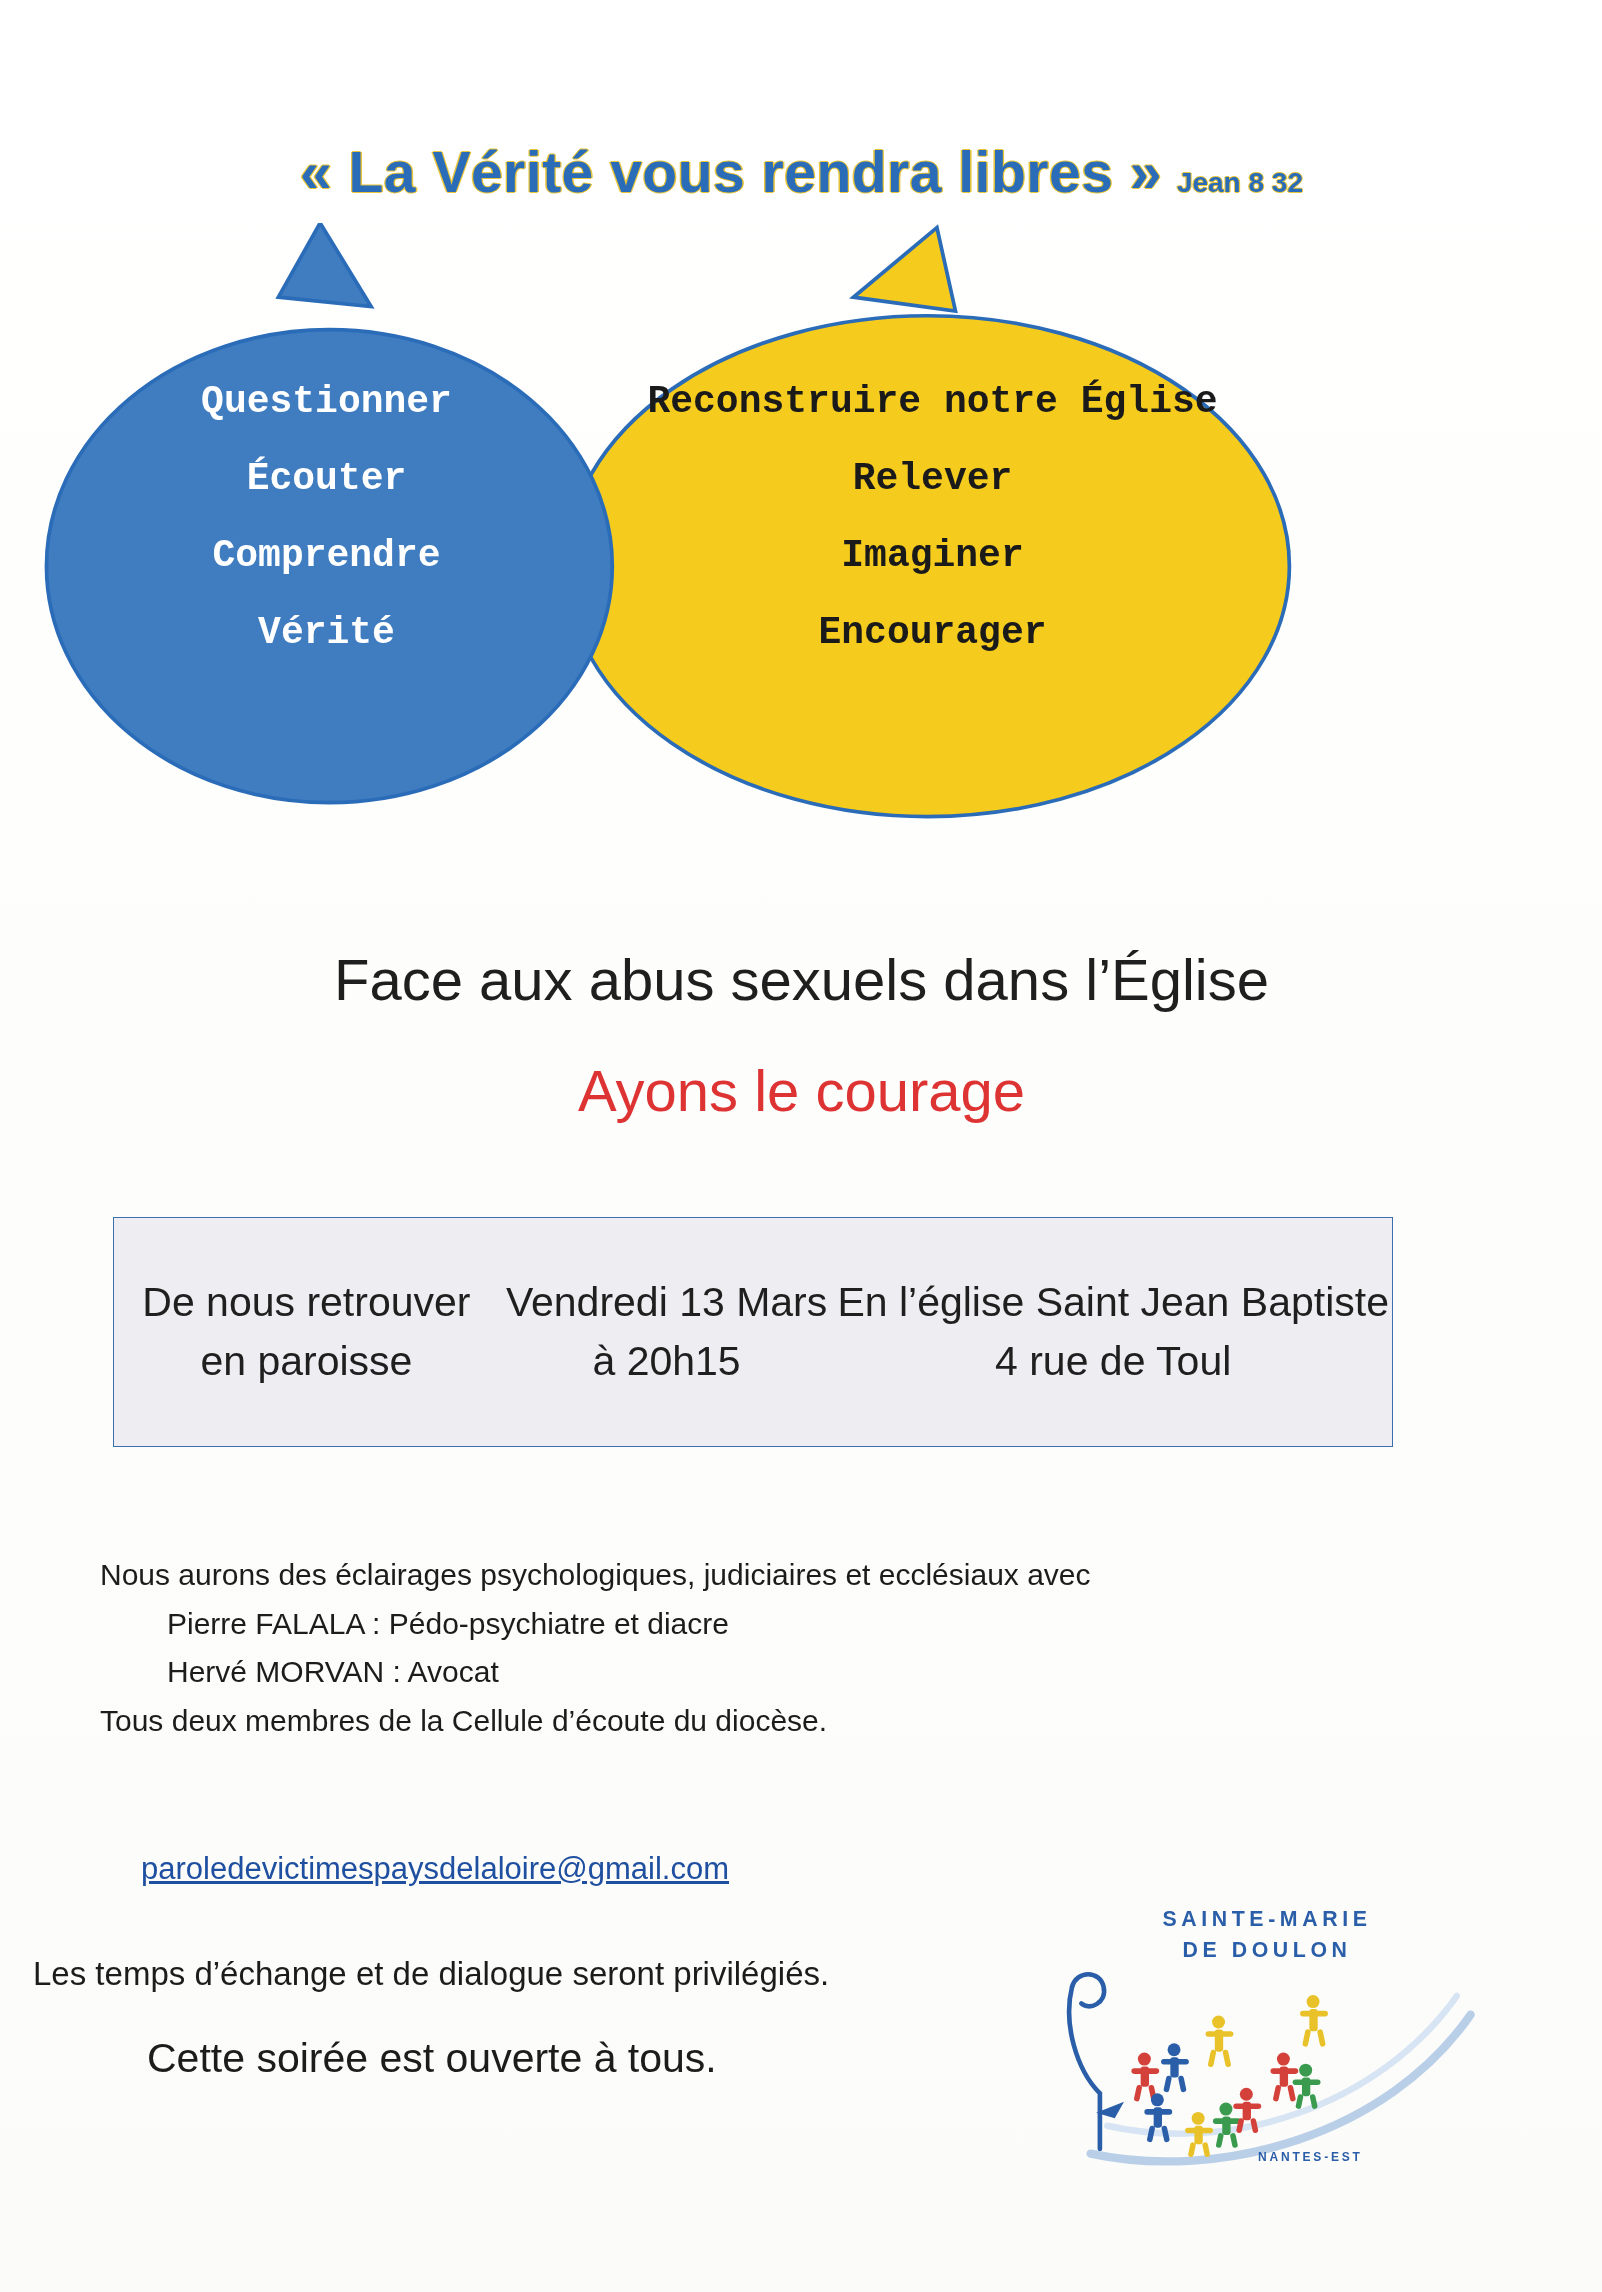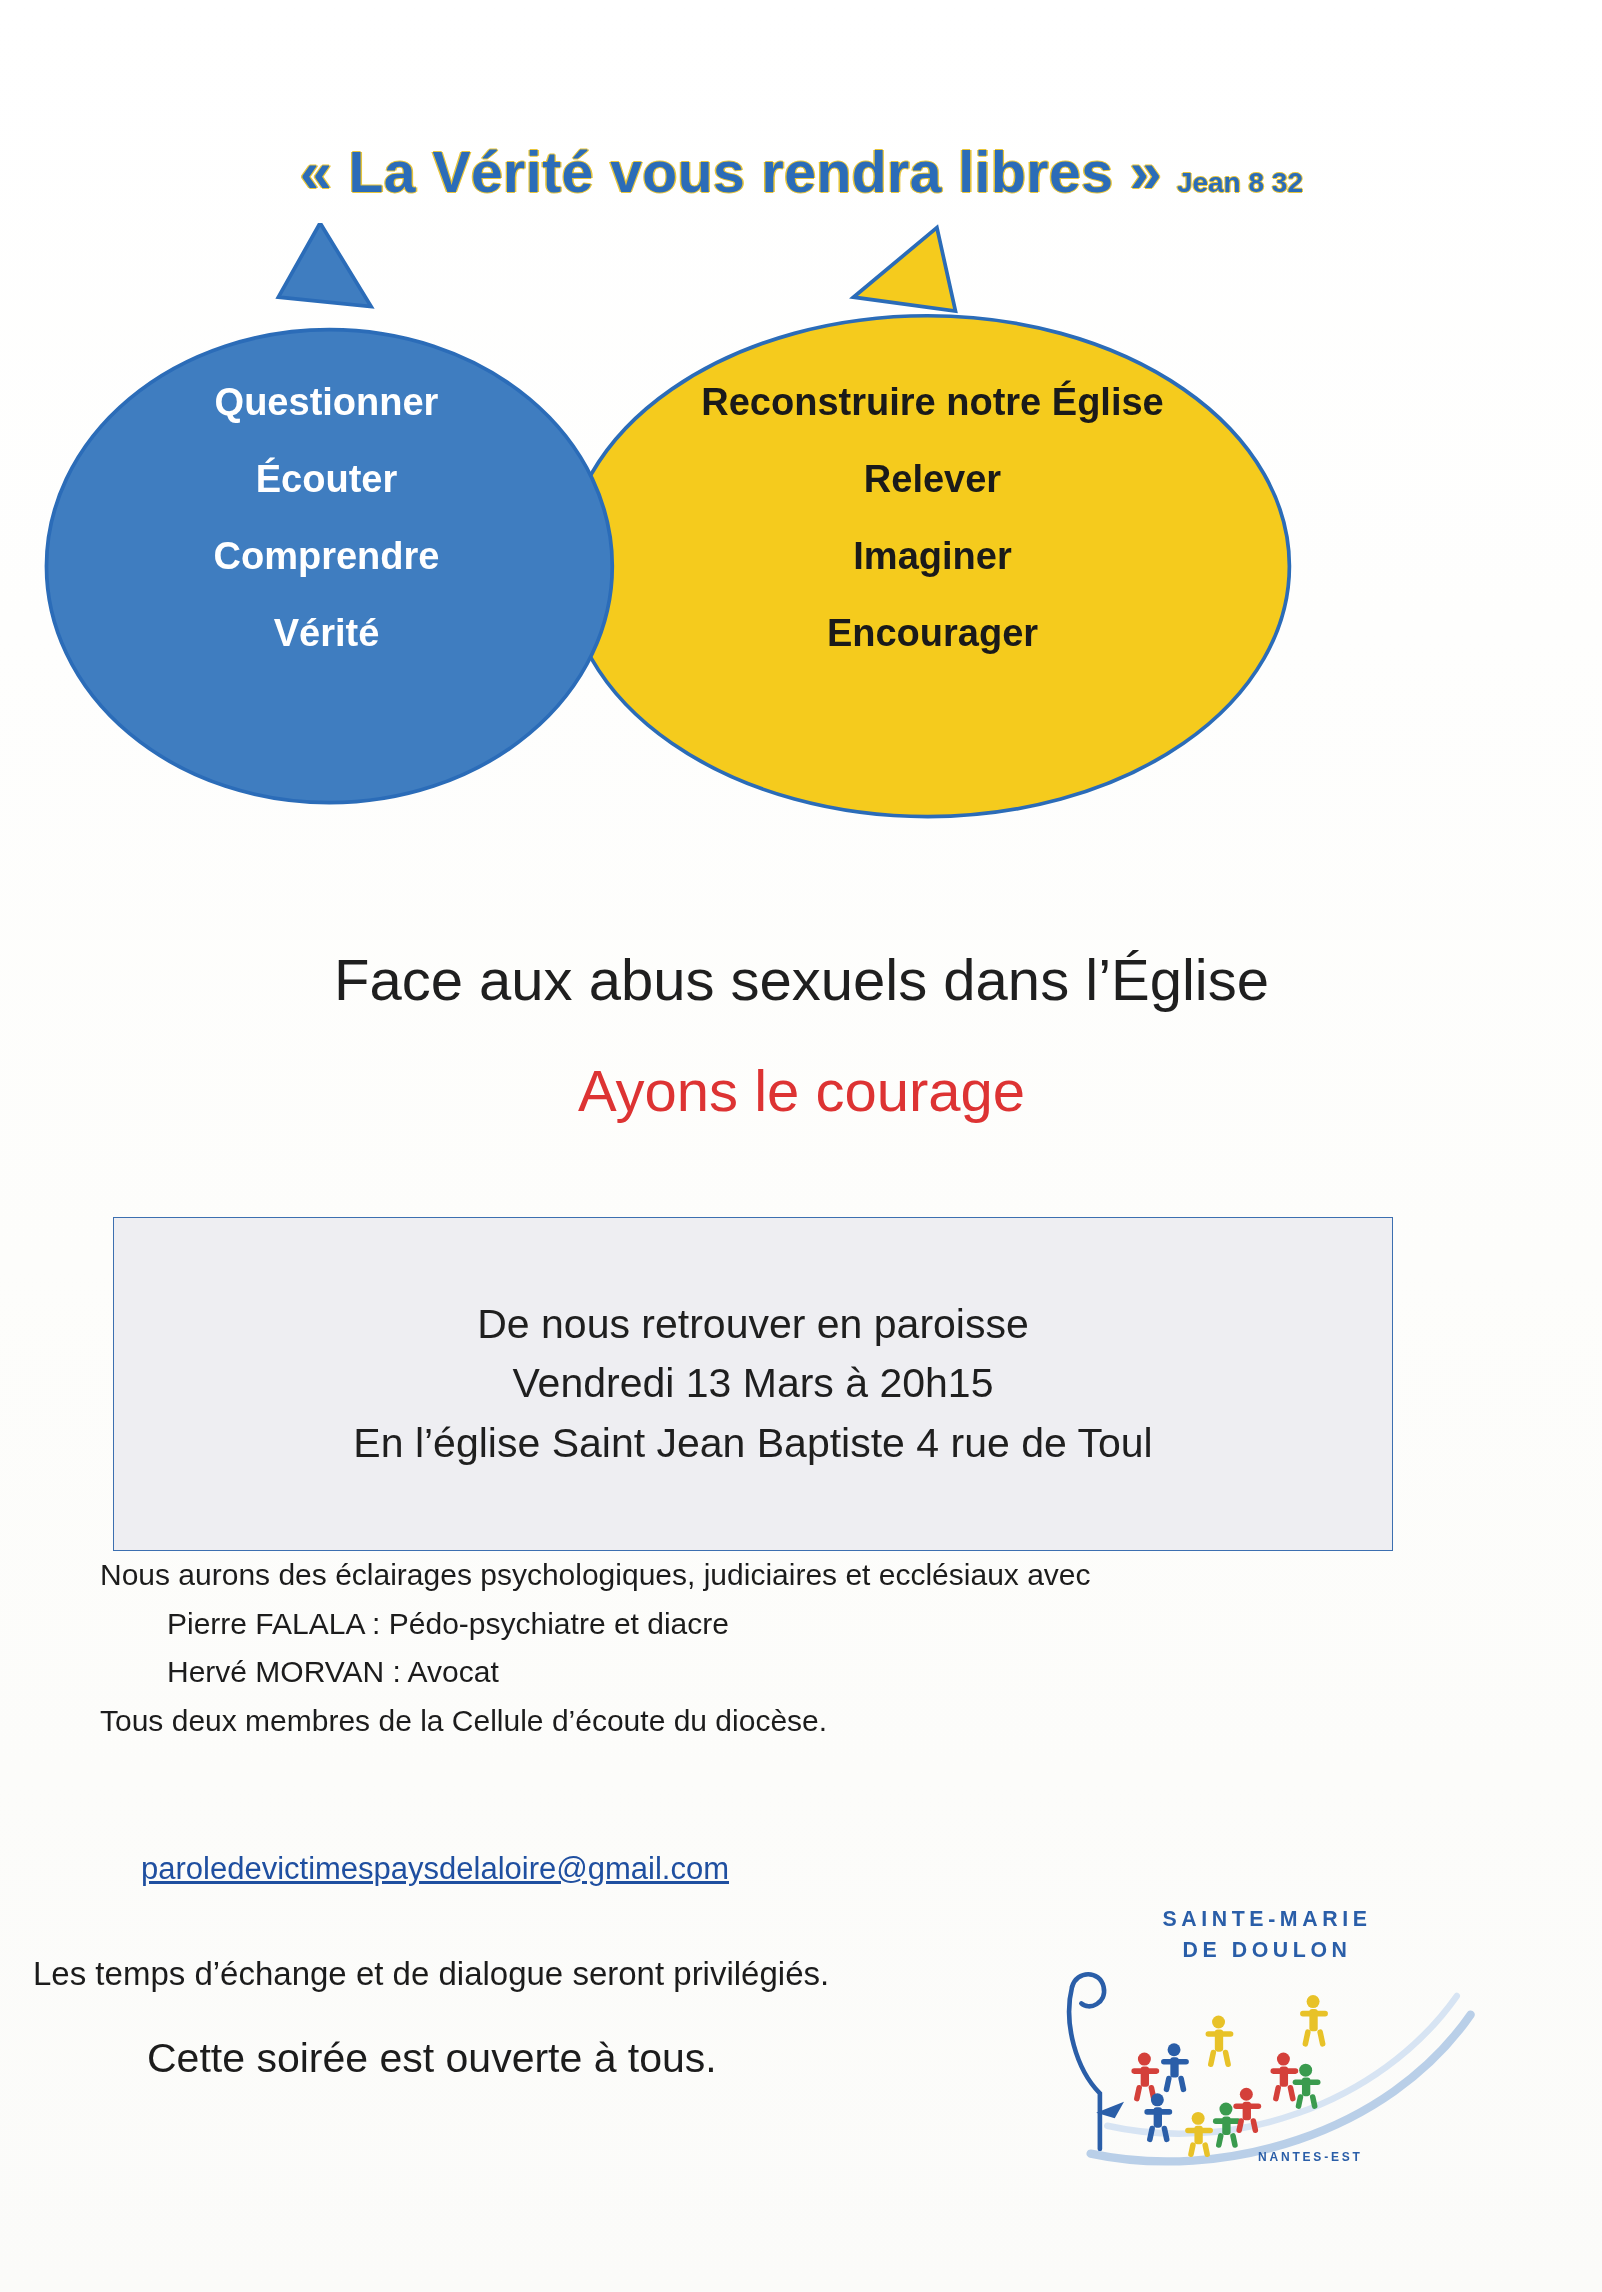--- a/index.html
+++ b/index.html
@@ -56,20 +56,21 @@
       0 -1.1px 0 #e8c53a;
   }
 
   
   .bubbles {
     position: absolute;
     left: 0;
     top: 223px;
     width: 1603px;
     height: 640px;
+    font-family: Liberation Mono, monospace;
   }
   .bubble-svg {
     position: absolute;
     left: 0; top: 0;
   }
   .bubble-text {
     position: absolute;
     text-align: center;
     font-weight: bold;
     line-height: 1.0;
@@ -110,26 +111,26 @@
     font-size: 58px;
     color: #dd3333;
   }
 
   
   .event-box {
     position: absolute;
     left: 113px;
     top: 1217px;
     width: 1280px;
-    height: 334px;
+    height: 230px;
     border: 1.9px solid #3c6fb0;
     background: #eeeef2;
     box-sizing: border-box;
     display: flex;
-    flex-direction: column;
+    flex-direction: row;
     justify-content: center;
     align-items: center;
   }
   .event-line {
     font-size: 41px;
     color: #1f1f1f;
     line-height: 1.45;
     text-align: center;
   }
 

